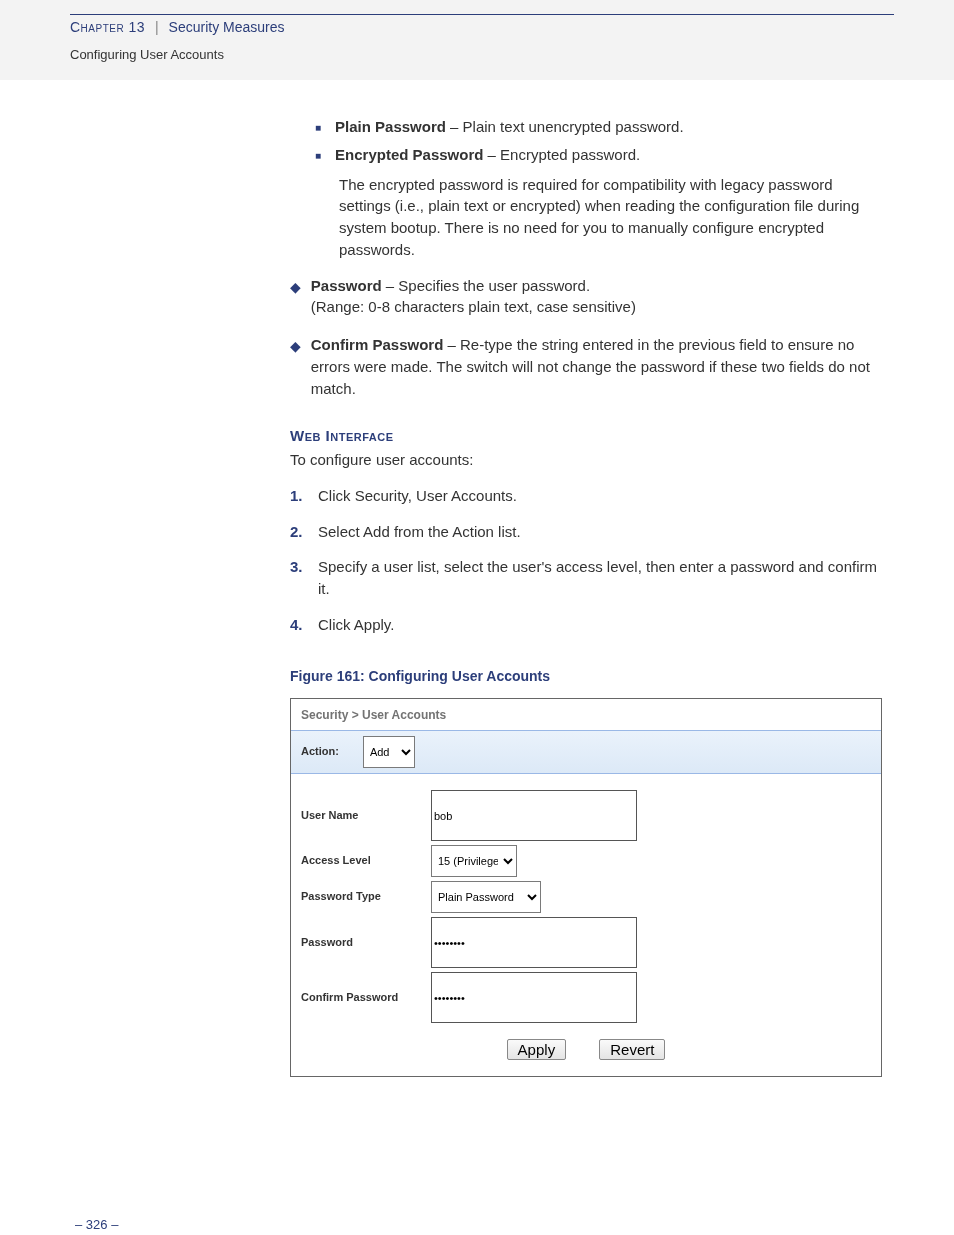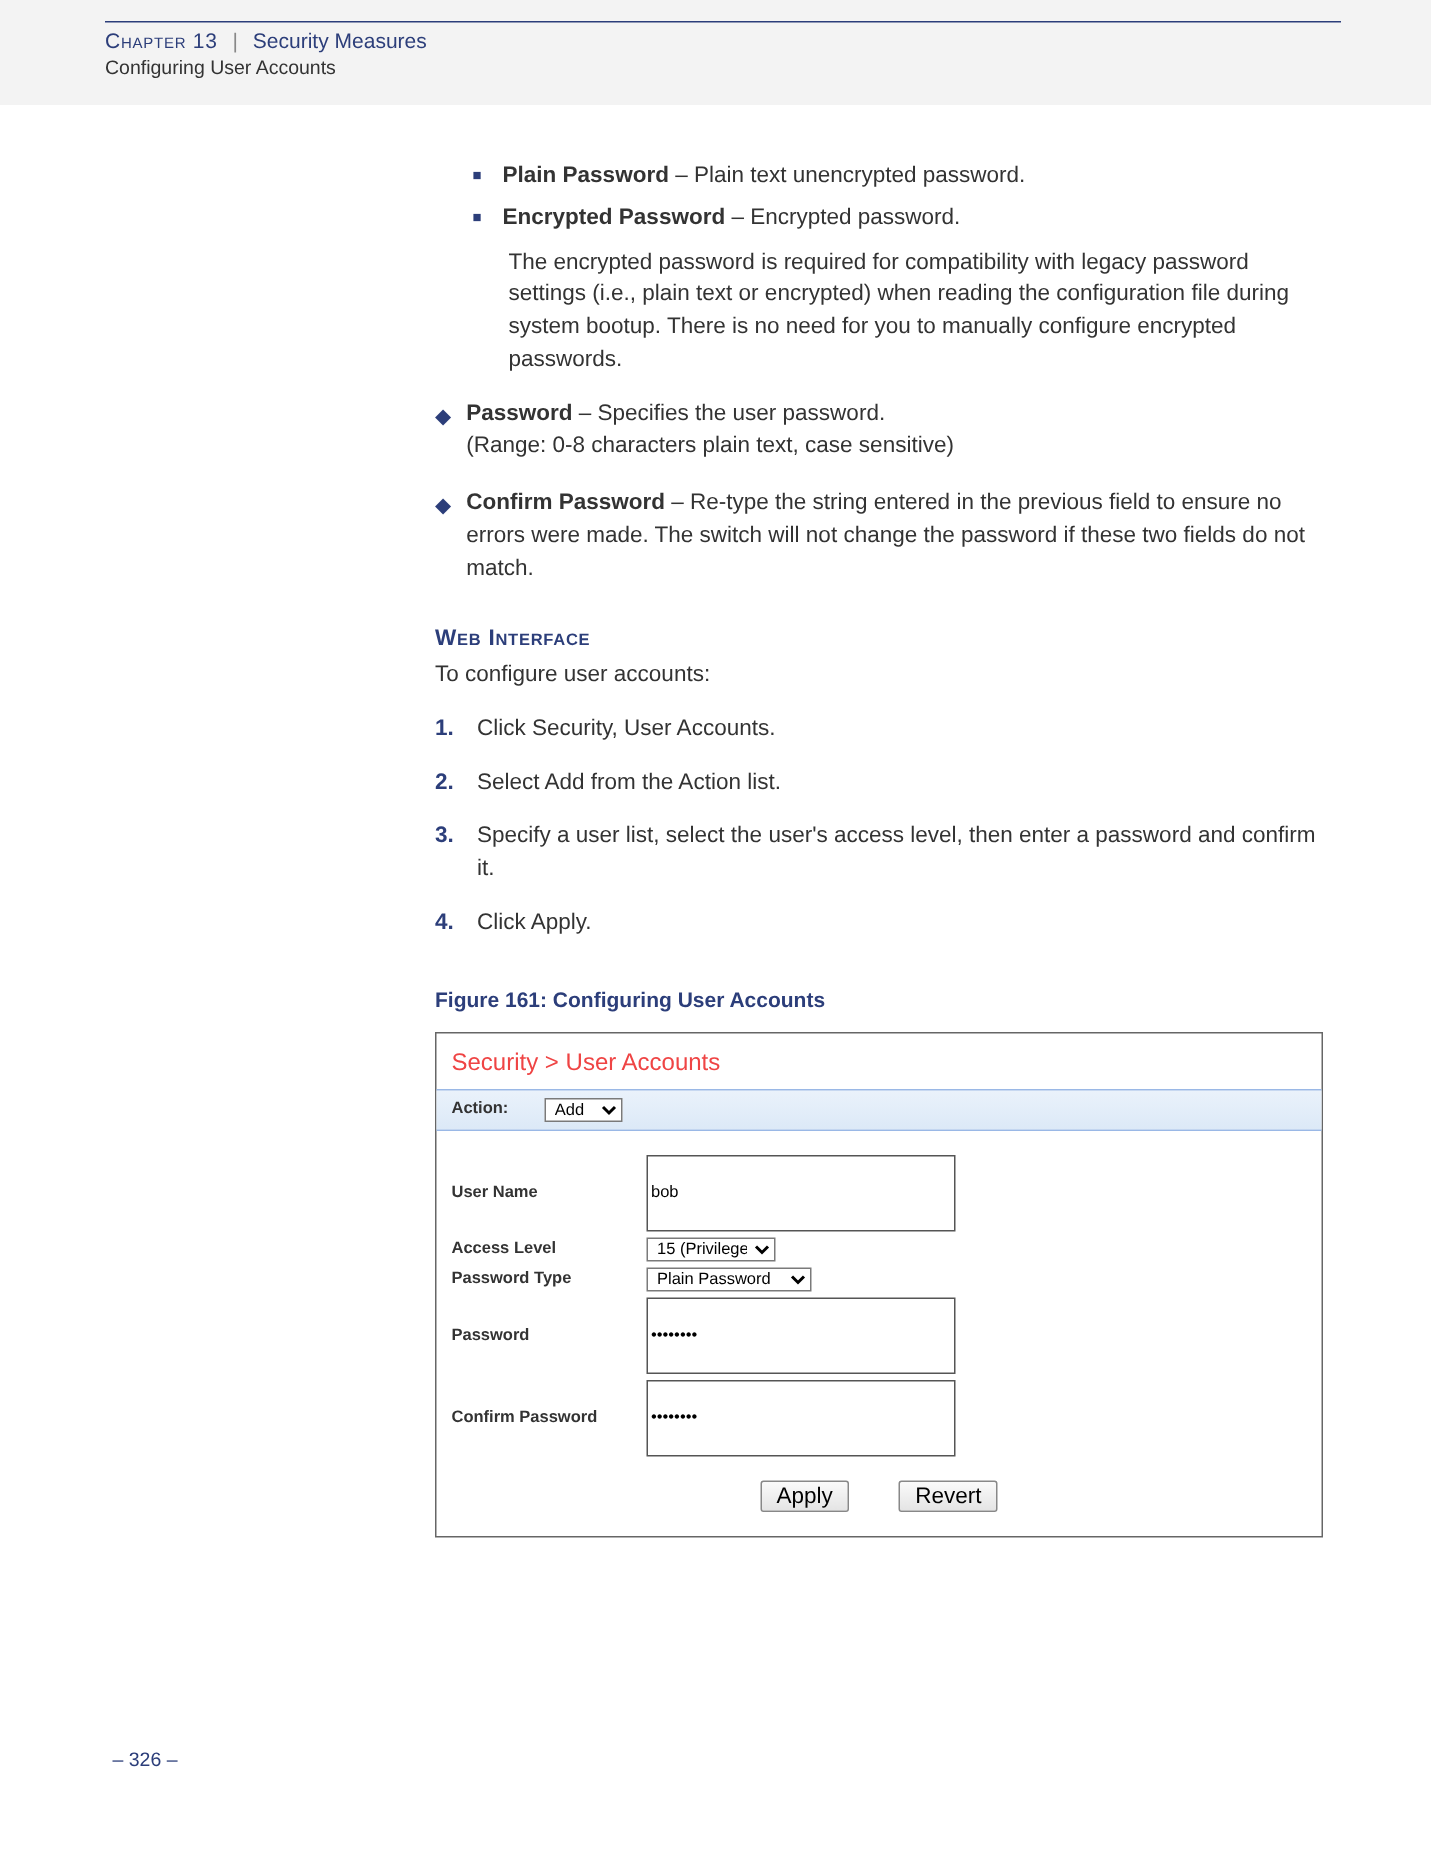--- a/index.html
+++ b/index.html
@@ -35,21 +35,21 @@
   .chapter-sep {
     color: #888;
     padding: 0 6px;
   }
   .chapter-topic {
     color: #2c3e7a;
   }
   .subheader {
     font-size: 13px;
     color: #333;
-    margin: 2px 0 8px 0;
+    margin: 12px 0 8px 0;
   }
   .content {
     background: #fff;
     padding: 30px 75px 60px 75px;
   }
   .indent-block {
     margin-left: 240px;
     font-size: 15px;
     line-height: 1.45;
   }
@@ -113,42 +113,42 @@
   }
   .screenshot {
     border: 1px solid #666;
     font-family: Arial, sans-serif;
     font-size: 11px;
     background: #fff;
     margin-left: 0px;
     width: 590px;
   }
   .ss-title {
-    color: #ef4444;
-    font-weight: normal;
-    font-size: 16px;
+    color: #737373;
+    font-weight: bold;
+    font-size: 12px;
     padding: 8px 10px 6px 10px;
   }
   .ss-bar {
     border-top: 1px solid #9ab8e6;
     border-bottom: 1px solid #9ab8e6;
     background: linear-gradient(#eaf2fb,#dce9f7);
     padding: 5px 10px;
     display: flex;
     align-items: center;
     gap: 24px;
   }
   .ss-bar label { font-weight: bold; }
   .ss-select {
     font-family: Arial, sans-serif;
     font-size: 11px;
     border: 1px solid #7a7a7a;
     background: #fff;
     padding: 0 2px;
-    height: 16px;
+    height: 32px;
   }
   .ss-form {
     padding: 12px 10px 6px 10px;
   }
   .ss-row {
     display: flex;
     align-items: center;
     margin: 4px 0;
   }
   .ss-lbl {

